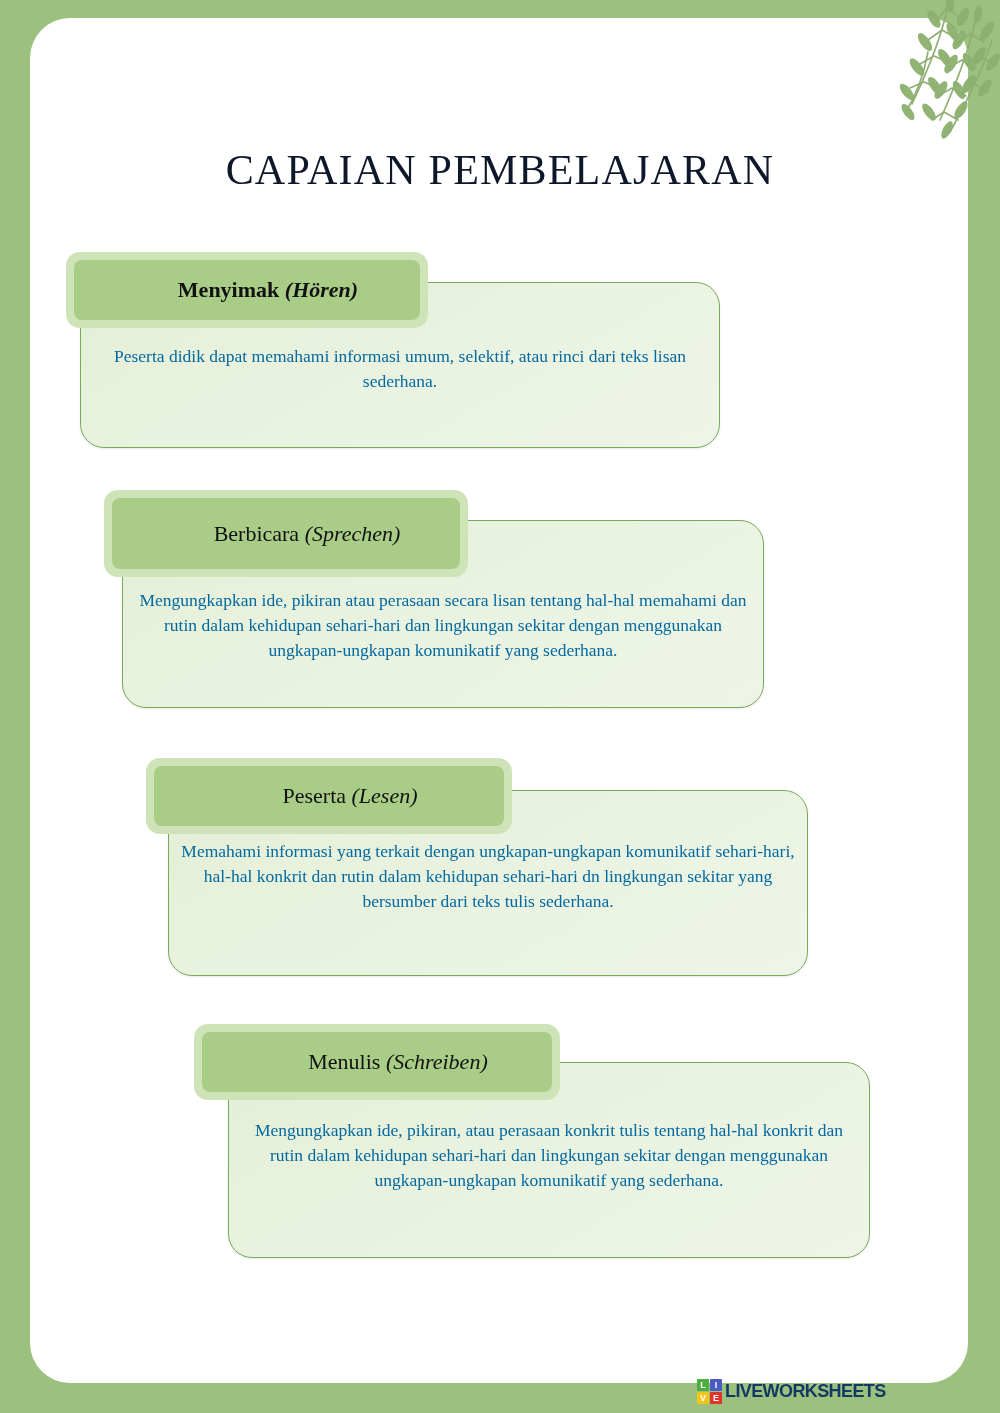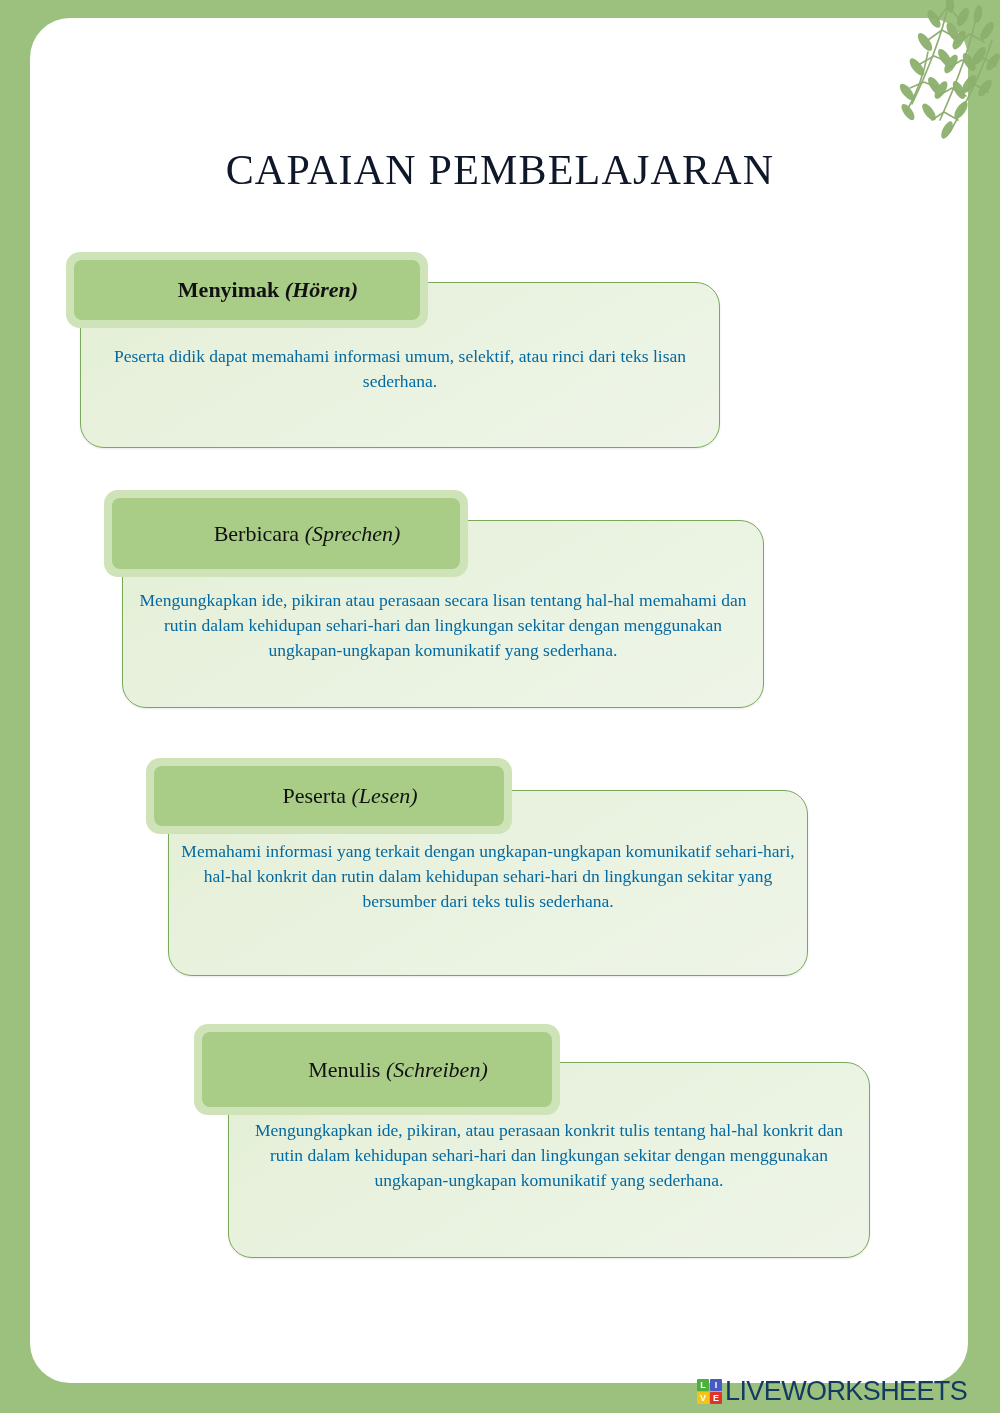--- a/index.html
+++ b/index.html
@@ -124,21 +124,21 @@
   #card-2-header { left: 104px; top: 490px;  width: 364px; height: 87px; }
 
   
   #card-3-body   { left: 168px; top: 790px;  width: 640px; height: 186px; }
   #card-3-text   { left: 178px; top: 823px;  width: 620px; margin-top: 16px; }
   #card-3-header { left: 146px; top: 758px;  width: 366px; height: 76px; }
 
   
   #card-4-body   { left: 228px; top: 1062px; width: 642px; height: 196px; }
   #card-4-text   { left: 238px; top: 1118px; width: 622px; }
-  #card-4-header { left: 194px; top: 1024px; width: 366px; height: 91px; }
+  #card-4-header { left: 194px; top: 1024px; width: 366px; height: 76px; }
 
   
   #lws-watermark {
     position: absolute;
     left: 697px;
     top: 1376px;
     height: 30px;
     display: flex;
     align-items: center;
     gap: 3px;
@@ -160,22 +160,22 @@
     font-size: 9px;
     color: #ffffff;
     border-radius: 1px;
   }
   #lws-tile-l { background: #4CAF3F; }
   #lws-tile-i { background: #4A5AC4; }
   #lws-tile-v { background: #F3C51B; color:#ffffff; }
   #lws-tile-e { background: #E0342B; }
   #lws-wordmark {
     font-family: "Liberation Sans", sans-serif;
-    font-weight: normal;
-    font-size: 27px;
+    font-weight: bold;
+    font-size: 18px;
     letter-spacing: -0.6px;
     color: #123A63;
     line-height: 1;
   }
 </style>
 </head>
 <body>
 
 <div id="page-frame"></div>
 

